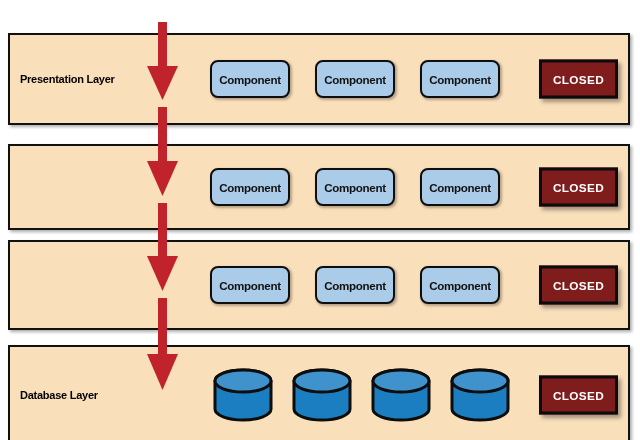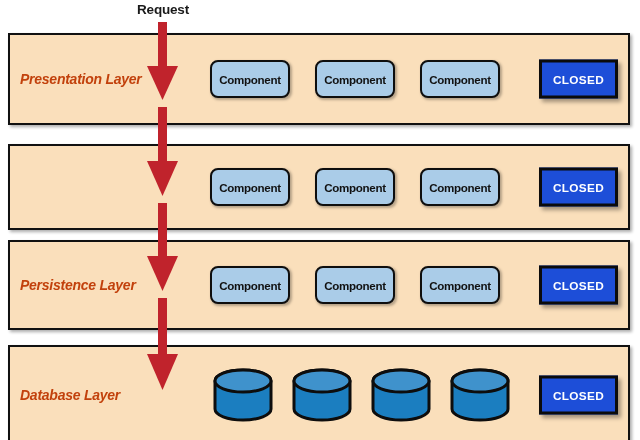--- a/index.html
+++ b/index.html
@@ -54,27 +54,26 @@
     background: #fadfbb;
     border: 2.5px solid #111111;
     box-sizing: border-box;
     box-shadow: 2px 2px 3px rgba(0,0,0,0.32);
   }
   .layer-title {
     position: absolute;
     left: 10px;
     top: 50%;
     transform: translateY(-50%);
-    font-size: 14px;
+    font-size: 11px;
     font-weight: 600;
     letter-spacing: -0.25px;
-    color: #c2410c;
+    color: #000000;
     white-space: nowrap;
     font-family: "Liberation Sans", "DejaVu Sans", sans-serif;
-    font-style: italic;
   }
 
   
   .component {
     position: absolute;
     top: 50%;
     transform: translateY(-50%);
     width: 80px;
     height: 38px;
     background: #aacce8;
@@ -96,21 +95,21 @@
   .component.c3 { left: 410px; }
 
   
   .closed-badge {
     position: absolute;
     top: 50%;
     transform: translateY(-50%);
     left: 529px;
     width: 79px;
     height: 39px;
-    background: #1d4ed8;
+    background: #7f1d1d;
     border: 3px solid #0b0b0b;
     box-sizing: border-box;
     display: flex;
     align-items: center;
     justify-content: center;
     font-size: 11.8px;
     font-weight: 700;
     letter-spacing: 0.3px;
     color: #ffffff;
     box-shadow: 3px 3px 4px rgba(0,0,0,0.35);
@@ -129,39 +128,37 @@
   .cyl1 { left: 202px; }
   .cyl2 { left: 281px; }
   .cyl3 { left: 360px; }
   .cyl4 { left: 439px; }
 </style>
 </head>
 <body>
 
 <div id="diagram">
 
-  <div class="request-label">Request</div>
 
   <div class="layer" style="top:33px; height:92px;">
     <div class="layer-title">Presentation Layer</div>
     <div class="component c1">Component</div>
     <div class="component c2">Component</div>
     <div class="component c3">Component</div>
     <div class="closed-badge">CLOSED</div>
   </div>
 
   <div class="layer" style="top:144px; height:86px;">
     <div class="component c1">Component</div>
     <div class="component c2">Component</div>
     <div class="component c3">Component</div>
     <div class="closed-badge">CLOSED</div>
   </div>
 
   <div class="layer" style="top:240px; height:90px;">
-    <div class="layer-title">Persistence Layer</div>
     <div class="component c1">Component</div>
     <div class="component c2">Component</div>
     <div class="component c3">Component</div>
     <div class="closed-badge">CLOSED</div>
   </div>
 
   <div class="layer" style="top:345px; height:100px;">
     <div class="layer-title">Database Layer</div>
 
     <div class="cylinder cyl1">

